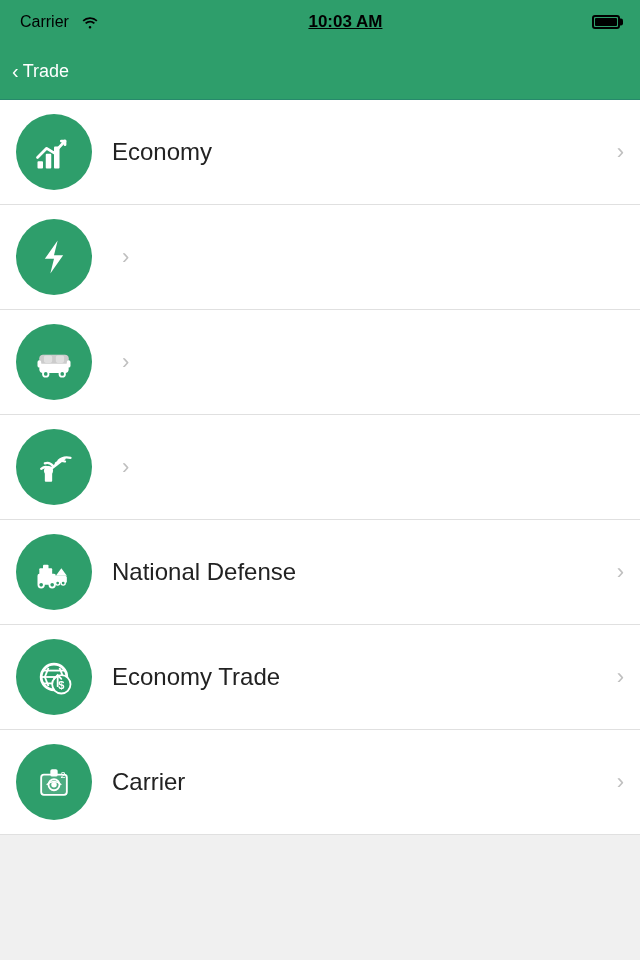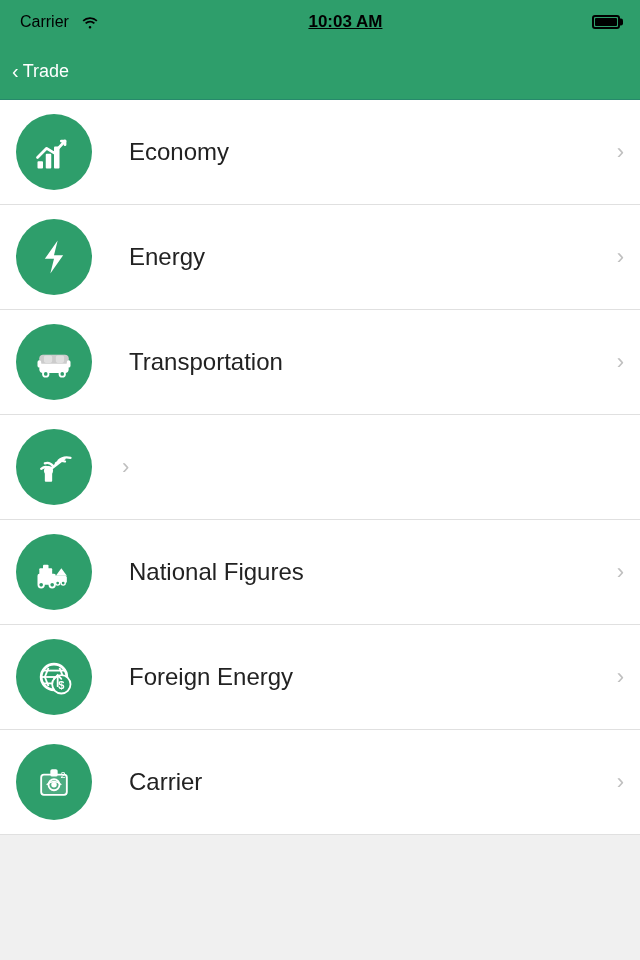--- a/index.html
+++ b/index.html
@@ -132,21 +132,20 @@
     .item-icon-circle svg {
       width: 44px;
       height: 44px;
       fill: white;
     }
     .item-label {
       flex: 1;
       font-size: 24px;
       color: #222;
       font-weight: 400;
-      margin-left: 17px;
     }
     .item-chevron {
       color: #c0c0c0;
       font-size: 22px;
       margin-left: 10px;
     }
   </style>
 </head>
 <body>
 
@@ -188,39 +187,37 @@
     </div>
     <span class="item-label">Economy</span>
     <span class="item-chevron">›</span>
   </div>
     <div class="list-item">
     <div class="item-icon-circle">
       <svg viewBox="0 0 48 48" fill="white">
     <polygon points="28,6 14,26 24,26 20,42 34,22 24,22"></polygon>
   </svg>
     </div>
-    <span class="item-label">Energy</span>
     <span class="item-chevron">›</span>
   </div>
     <div class="list-item">
     <div class="item-icon-circle">
       <svg viewBox="0 0 48 48" fill="white">
     <rect x="8" y="16" width="32" height="20" rx="4"></rect>
     <rect x="8" y="16" width="32" height="10" rx="3" fill="rgba(0,0,0,0.2)"></rect>
     <rect x="13" y="17" width="9" height="8" rx="2" fill="rgba(255,255,255,0.4)"></rect>
     <rect x="26" y="17" width="9" height="8" rx="2" fill="rgba(255,255,255,0.4)"></rect>
     <circle cx="15" cy="37" r="4"></circle>
     <circle cx="33" cy="37" r="4"></circle>
     <circle cx="15" cy="37" r="2" fill="#2e9e6b"></circle>
     <circle cx="33" cy="37" r="2" fill="#2e9e6b"></circle>
     <rect x="6" y="22" width="4" height="8" rx="2"></rect>
     <rect x="38" y="22" width="4" height="8" rx="2"></rect>
   </svg>
     </div>
-    <span class="item-label">Transportation</span>
     <span class="item-chevron">›</span>
   </div>
     <div class="list-item">
     <div class="item-icon-circle">
       <svg viewBox="0 0 48 48" fill="white">
     <circle cx="18" cy="28" r="5"></circle>
     <path d="M18 28 L36 14" stroke="white" stroke-width="3" fill="none"></path>
     <path d="M26 20 Q30 16 36 18" stroke="white" stroke-width="2.5" fill="none" stroke-linecap="round"></path>
     <path d="M29 17 Q34 12 42 14" stroke="white" stroke-width="2.5" fill="none" stroke-linecap="round"></path>
     <path d="M23 23 Q19 18 14 20" stroke="white" stroke-width="2.5" fill="none" stroke-linecap="round"></path>
@@ -241,38 +238,38 @@
     <rect x="24" y="28" width="14" height="8" rx="2"></rect>
     <circle cx="28" cy="36" r="3"></circle>
     <circle cx="34" cy="36" r="3"></circle>
     <circle cx="28" cy="36" r="1.5" fill="#2e9e6b"></circle>
     <circle cx="34" cy="36" r="1.5" fill="#2e9e6b"></circle>
     <path d="M26 28 L32 20 L38 28" fill="white"></path>
     <rect x="8" y="20" width="14" height="8" rx="1"></rect>
     <rect x="12" y="16" width="6" height="6" rx="1"></rect>
   </svg>
     </div>
-    <span class="item-label">National Figures</span>
+    <span class="item-label">National Defense</span>
     <span class="item-chevron">›</span>
   </div>
     <div class="list-item">
     <div class="item-icon-circle">
       <svg viewBox="0 0 48 48" fill="white">
     <circle cx="24" cy="24" r="14" stroke="white" stroke-width="3" fill="none"></circle>
     <path d="M18 14 L14 24 L18 34" stroke="white" stroke-width="2" fill="none"></path>
     <path d="M30 14 L34 24 L30 34" stroke="white" stroke-width="2" fill="none"></path>
     <line x1="10" y1="24" x2="38" y2="24" stroke="white" stroke-width="2"></line>
     <line x1="12" y1="17" x2="36" y2="17" stroke="white" stroke-width="2"></line>
     <line x1="12" y1="31" x2="36" y2="31" stroke="white" stroke-width="2"></line>
     <circle cx="32" cy="32" r="10" fill="#2e9e6b" stroke="white" stroke-width="2"></circle>
     <text x="32" y="37" text-anchor="middle" font-size="12" fill="white" font-weight="bold">$</text>
     <path d="M24 26 L28 22 L32 26 M28 22 L28 34" stroke="white" stroke-width="2" fill="none" stroke-linecap="round"></path>
   </svg>
     </div>
-    <span class="item-label">Foreign Energy</span>
+    <span class="item-label">Economy Trade</span>
     <span class="item-chevron">›</span>
   </div>
     <div class="list-item">
     <div class="item-icon-circle">
       <svg viewBox="0 0 48 48" fill="white">
     <rect x="10" y="16" width="28" height="22" rx="3" stroke="white" stroke-width="2" fill="none"></rect>
     <rect x="10" y="16" width="28" height="22" rx="3" fill="rgba(255,255,255,0.15)"></rect>
     <circle cx="24" cy="27" r="6" stroke="white" stroke-width="2" fill="none"></circle>
     <circle cx="24" cy="27" r="3"></circle>
     <rect x="20" y="10" width="8" height="8" rx="2"></rect>

